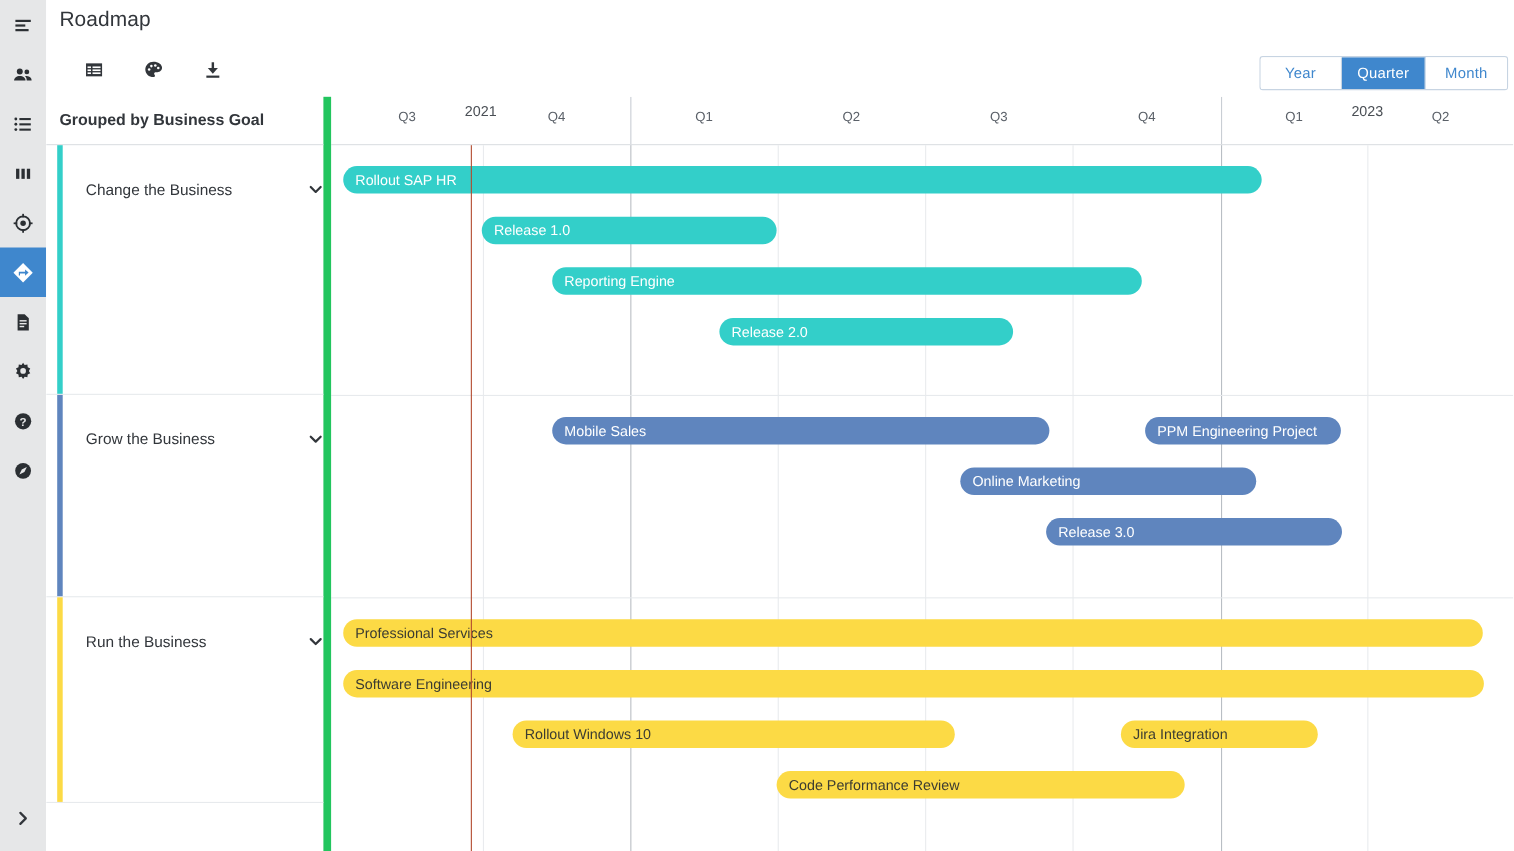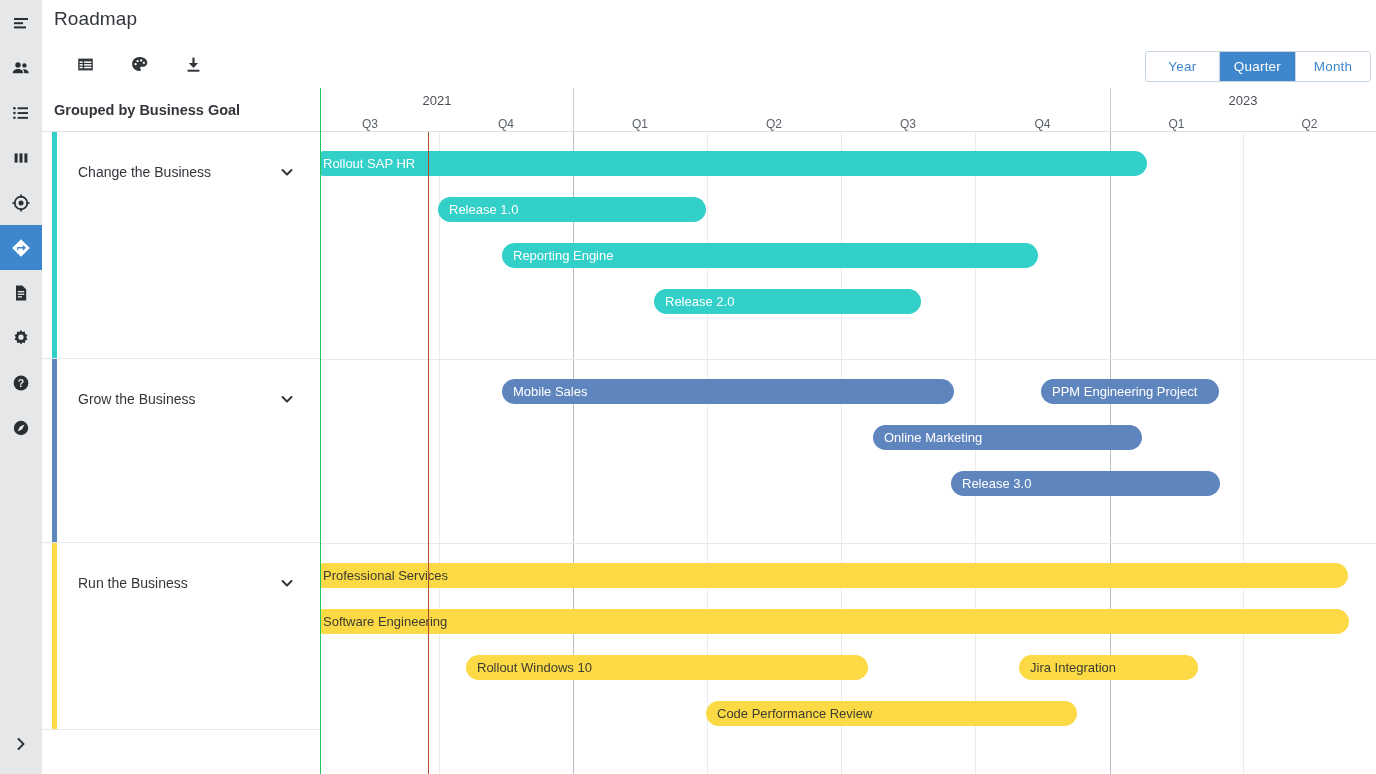--- a/index.html
+++ b/index.html
@@ -118,24 +118,24 @@
     position: absolute;
     left: 0; top: 88px;
     width: 1334px;
     height: 686px;
   }
 
   
   .labelcol {
     position: absolute;
     left: 0; top: 0;
-    width: 279px;
+    width: 259px;
     height: 686px;
     background: #ffffff;
-    border-right: 1px solid #22c55e;
+    border-right: 7px solid #22c55e;
     z-index: 5;
   }
   .labelcol-head {
     height: 44px;
     padding: 0 0 0 12px;
     display: flex;
     align-items: center;
     font-size: 14.5px;
     font-weight: bold;
     color: #32363b;
@@ -181,21 +181,21 @@
     width: 100%; height: 24px;
   }
   .th-year {
     position: absolute;
     top: 0; height: 24px;
     display: flex; align-items: center; justify-content: center;
     font-size: 13px;
     color: #4a4f55;
   }
   .th-quarters {
-    position: absolute; left: 0; top: 26px;
+    position: absolute; left: 0; top: 8px;
     width: 100%; height: 20px;
   }
   .th-q {
     position: absolute;
     top: 0; height: 20px;
     display: flex; align-items: center; justify-content: center;
     font-size: 12px;
     color: #5a6068;
   }
   .th-sep {

